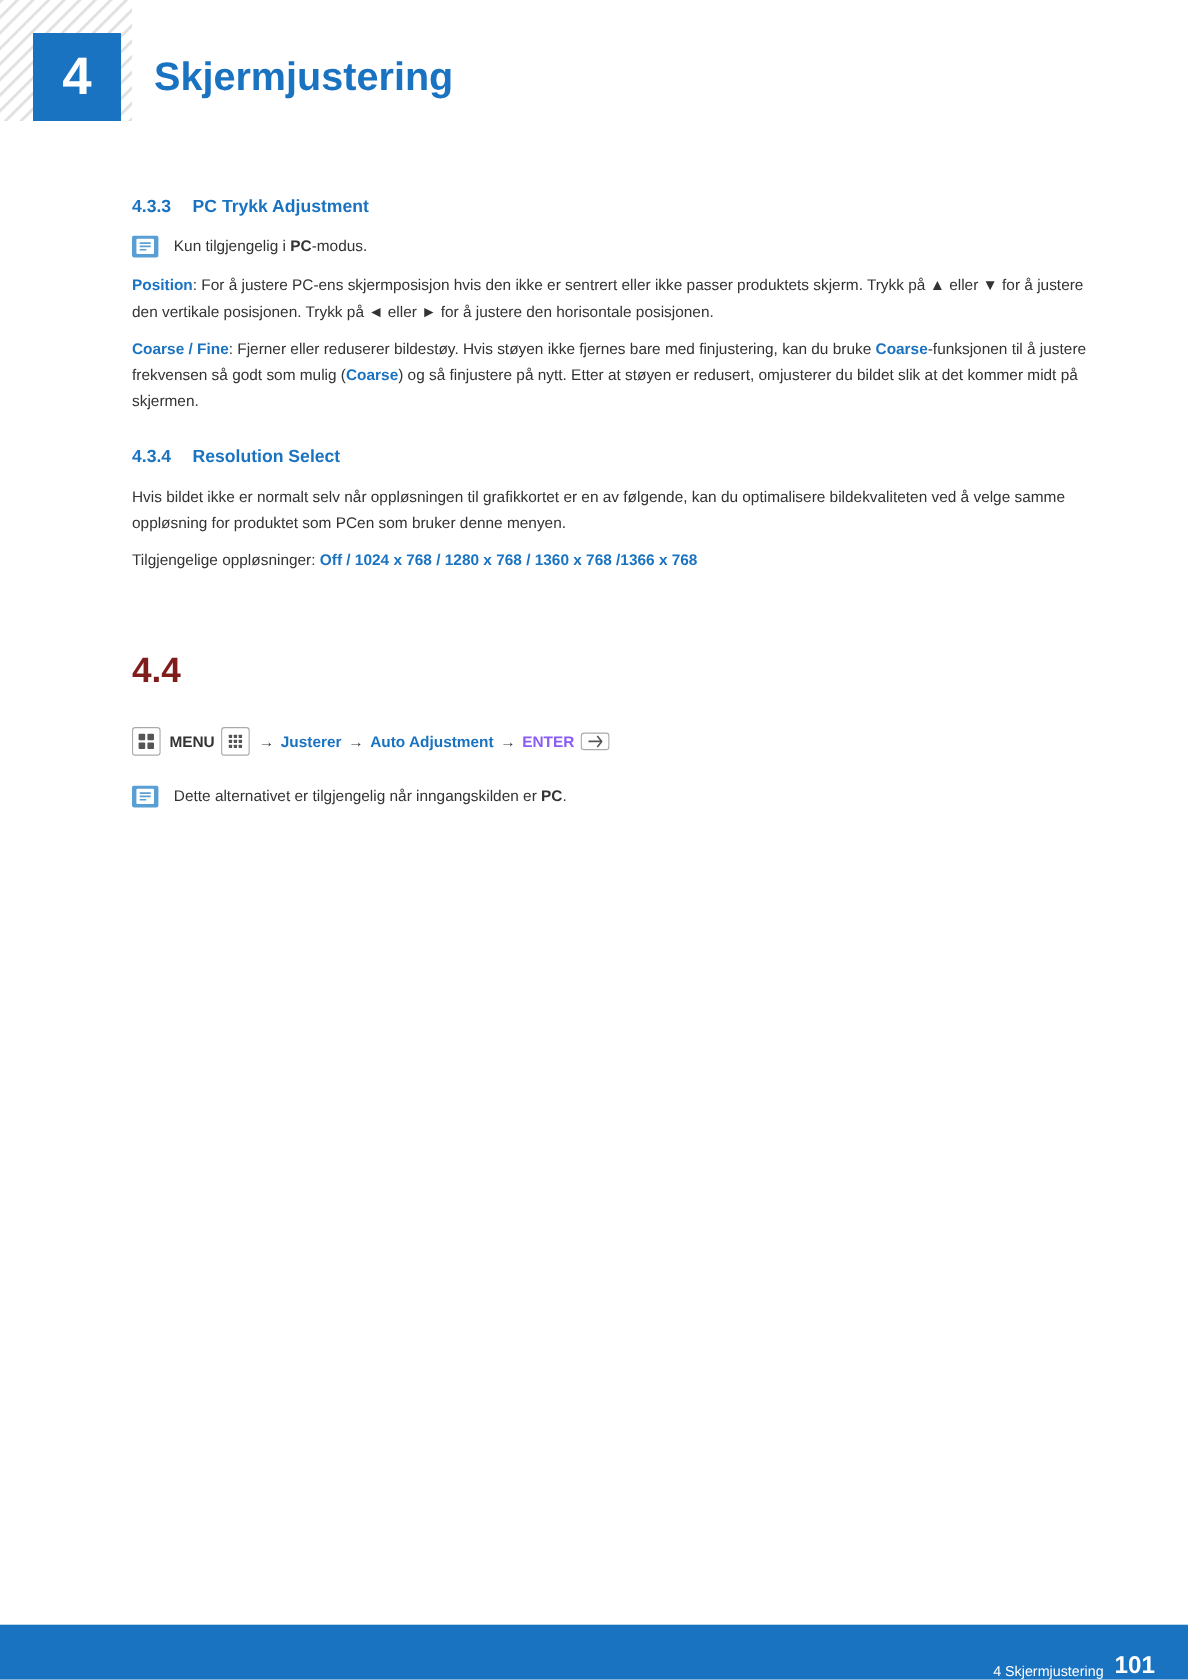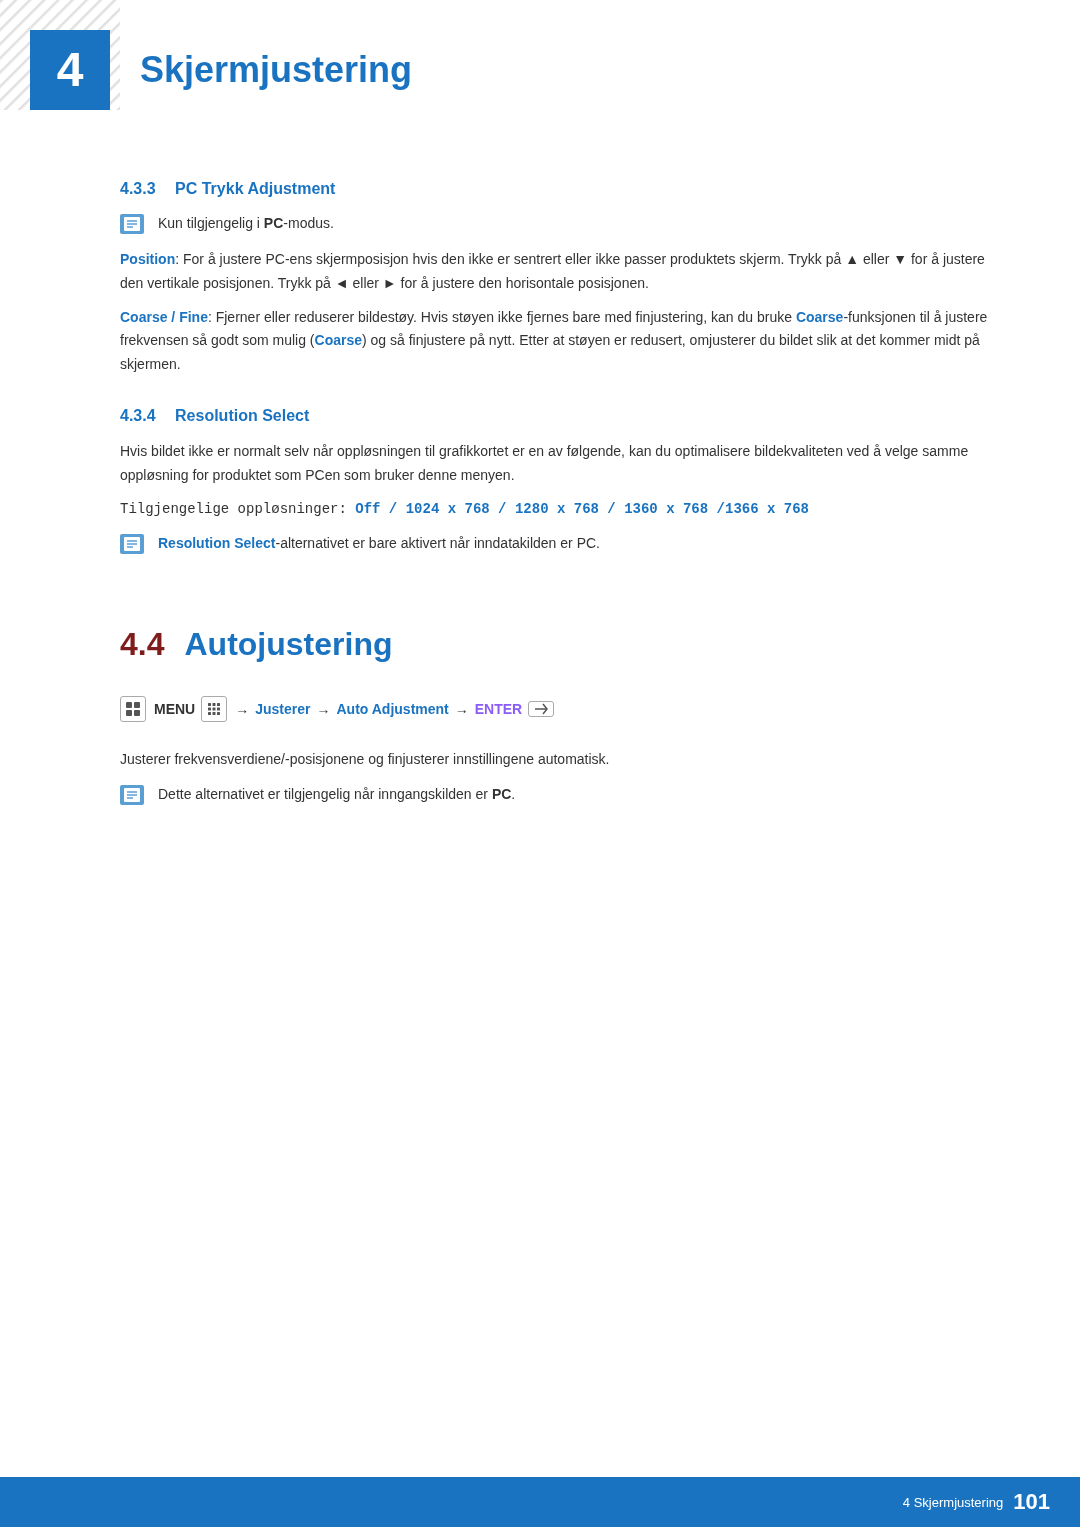--- a/index.html
+++ b/index.html
@@ -212,21 +212,21 @@
 
     
     .page-footer {
       position: absolute;
       bottom: 0;
       left: 0;
       right: 0;
       height: 50px;
       background: #1a73c1;
       display: flex;
-      align-items: center;
+      align-items: flex-end;
       justify-content: flex-end;
       padding-right: 30px;
     }
 
     .footer-text {
       color: #ffffff;
       font-size: 13px;
     }
 
     .footer-page-num {
@@ -234,21 +234,20 @@
       font-size: 22px;
       font-weight: bold;
       margin-left: 10px;
     }
 
     .resolutions-line {
       font-size: 14px;
       color: #333;
       line-height: 1.7;
       margin-bottom: 6px;
-      font-family: Liberation Mono, monospace;
     }
 
     .res-bold {
       font-weight: bold;
       color: #1a73c1;
     }
 
     .res-sep {
       color: #1a73c1;
       font-weight: bold;
@@ -316,38 +315,25 @@
       </div>
 
       <p class="body-para">
         Hvis bildet ikke er normalt selv når oppløsningen til grafikkortet er en av følgende, kan du optimalisere bildekvaliteten ved å velge samme oppløsning for produktet som PCen som bruker denne menyen.
       </p>
 
       <p class="resolutions-line">
         Tilgjengelige oppløsninger: <span class="res-bold">Off</span><span class="res-sep"> / </span><span class="res-bold">1024 x 768</span><span class="res-sep"> / </span><span class="res-bold">1280 x 768</span><span class="res-sep"> / </span><span class="res-bold">1360 x 768</span><span class="res-sep"> /</span><span class="res-bold">1366 x 768</span>
       </p>
 
-      <div class="note-row">
-        <svg class="note-icon" viewBox="0 0 28 22" xmlns="http://www.w3.org/2000/svg">
-          <rect x="0" y="0" width="24" height="20" rx="2" fill="#5a9fd4"></rect>
-          <rect x="4" y="3" width="16" height="14" rx="1" fill="#ffffff"></rect>
-          <line x1="7" y1="7" x2="17" y2="7" stroke="#5a9fd4" stroke-width="1.5"></line>
-          <line x1="7" y1="10" x2="17" y2="10" stroke="#5a9fd4" stroke-width="1.5"></line>
-          <line x1="7" y1="13" x2="13" y2="13" stroke="#5a9fd4" stroke-width="1.5"></line>
-        </svg>
-        <span class="note-text">
-          <span class="bold-term">Resolution Select</span>-alternativet er bare aktivert når inndatakilden er PC.
-        </span>
-      </div>
     </div>
 
     <div class="major-section">
       <div class="major-section-header">
         <span class="major-section-num">4.4</span>
-        <span class="major-section-title">Autojustering</span>
       </div>
 
       <div class="menu-path">
         <span class="menu-icon-box">
           <svg width="16" height="16" viewBox="0 0 16 16">
             <rect x="1" y="1" width="6" height="6" rx="1" fill="#555"></rect>
             <rect x="9" y="1" width="6" height="6" rx="1" fill="#555"></rect>
             <rect x="1" y="9" width="6" height="6" rx="1" fill="#555"></rect>
             <rect x="9" y="9" width="6" height="6" rx="1" fill="#555"></rect>
           </svg>
@@ -373,23 +359,20 @@
         <span class="menu-arrow">→</span>
         <span style="font-weight:bold; color:#8b5cf6;">ENTER</span>
         <span class="enter-box">
           <svg width="14" height="12" viewBox="0 0 14 12">
             <polyline points="9,1 13,6 9,11" fill="none" stroke="#555" stroke-width="1.5"></polyline>
             <line x1="1" y1="6" x2="13" y2="6" stroke="#555" stroke-width="1.5"></line>
           </svg>
         </span>
       </div>
 
-      <p class="body-para">
-        Justerer frekvensverdiene/-posisjonene og finjusterer innstillingene automatisk.
-      </p>
 
       <div class="note-row">
         <svg class="note-icon" viewBox="0 0 28 22" xmlns="http://www.w3.org/2000/svg">
           <rect x="0" y="0" width="24" height="20" rx="2" fill="#5a9fd4"></rect>
           <rect x="4" y="3" width="16" height="14" rx="1" fill="#ffffff"></rect>
           <line x1="7" y1="7" x2="17" y2="7" stroke="#5a9fd4" stroke-width="1.5"></line>
           <line x1="7" y1="10" x2="17" y2="10" stroke="#5a9fd4" stroke-width="1.5"></line>
           <line x1="7" y1="13" x2="13" y2="13" stroke="#5a9fd4" stroke-width="1.5"></line>
         </svg>
         <span class="note-text">

